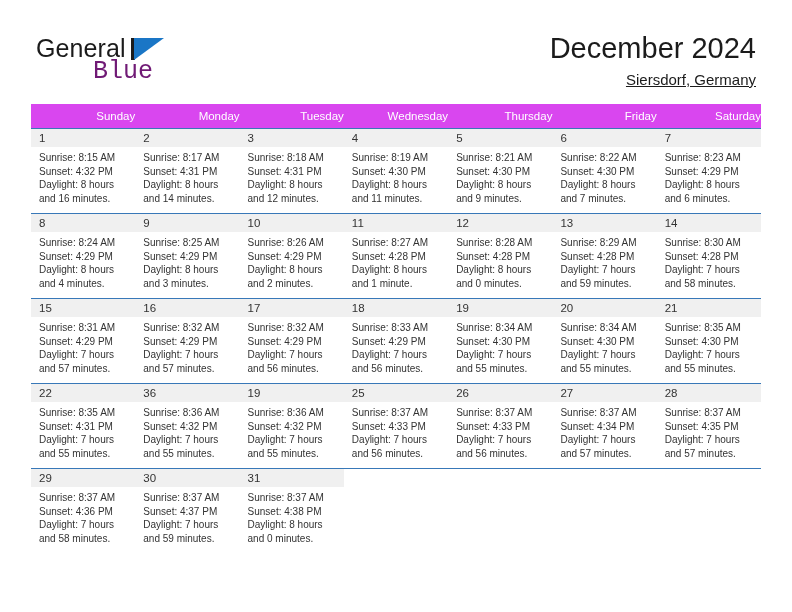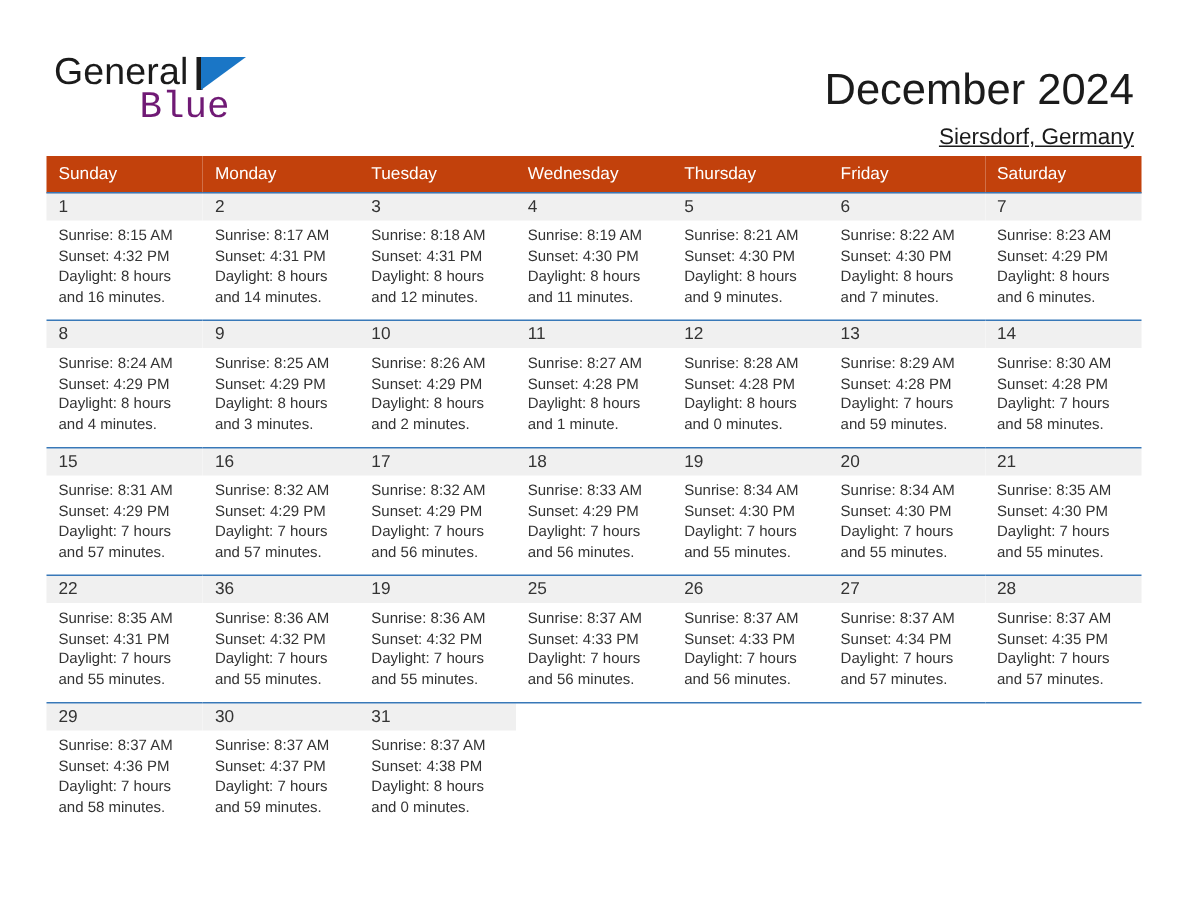--- a/index.html
+++ b/index.html
@@ -66,21 +66,20 @@
     width: 4px;
     height: 22px;
     background: #1b1b1b;
   }
 
   .title-block {
     position: absolute;
     right: 36px;
     top: 30px;
     text-align: right;
-    margin-top: 12px;
   }
   .cal-title {
     font-size: 29px;
     color: #1b1b1b;
     line-height: 36px;
     white-space: nowrap;
   }
   .cal-sub {
     font-size: 15px;
     color: #1b1b1b;
@@ -93,25 +92,25 @@
   
   .calendar {
     position: absolute;
     left: 31px;
     top: 104px;
     width: 730px;
     border-collapse: collapse;
     table-layout: fixed;
   }
   .calendar th {
-    background: #c2410c;
+    background: #d946ef;
     color: #ffffff;
     font-size: 11.5px;
     font-weight: normal;
-    text-align: left;
+    text-align: right;
     padding: 6px 0 6px 8px;
     height: 10px;
     border: none;
   }
   .calendar td {
     width: 104.2px;
     vertical-align: top;
     padding: 0;
     border: none;
     background: #ffffff;

